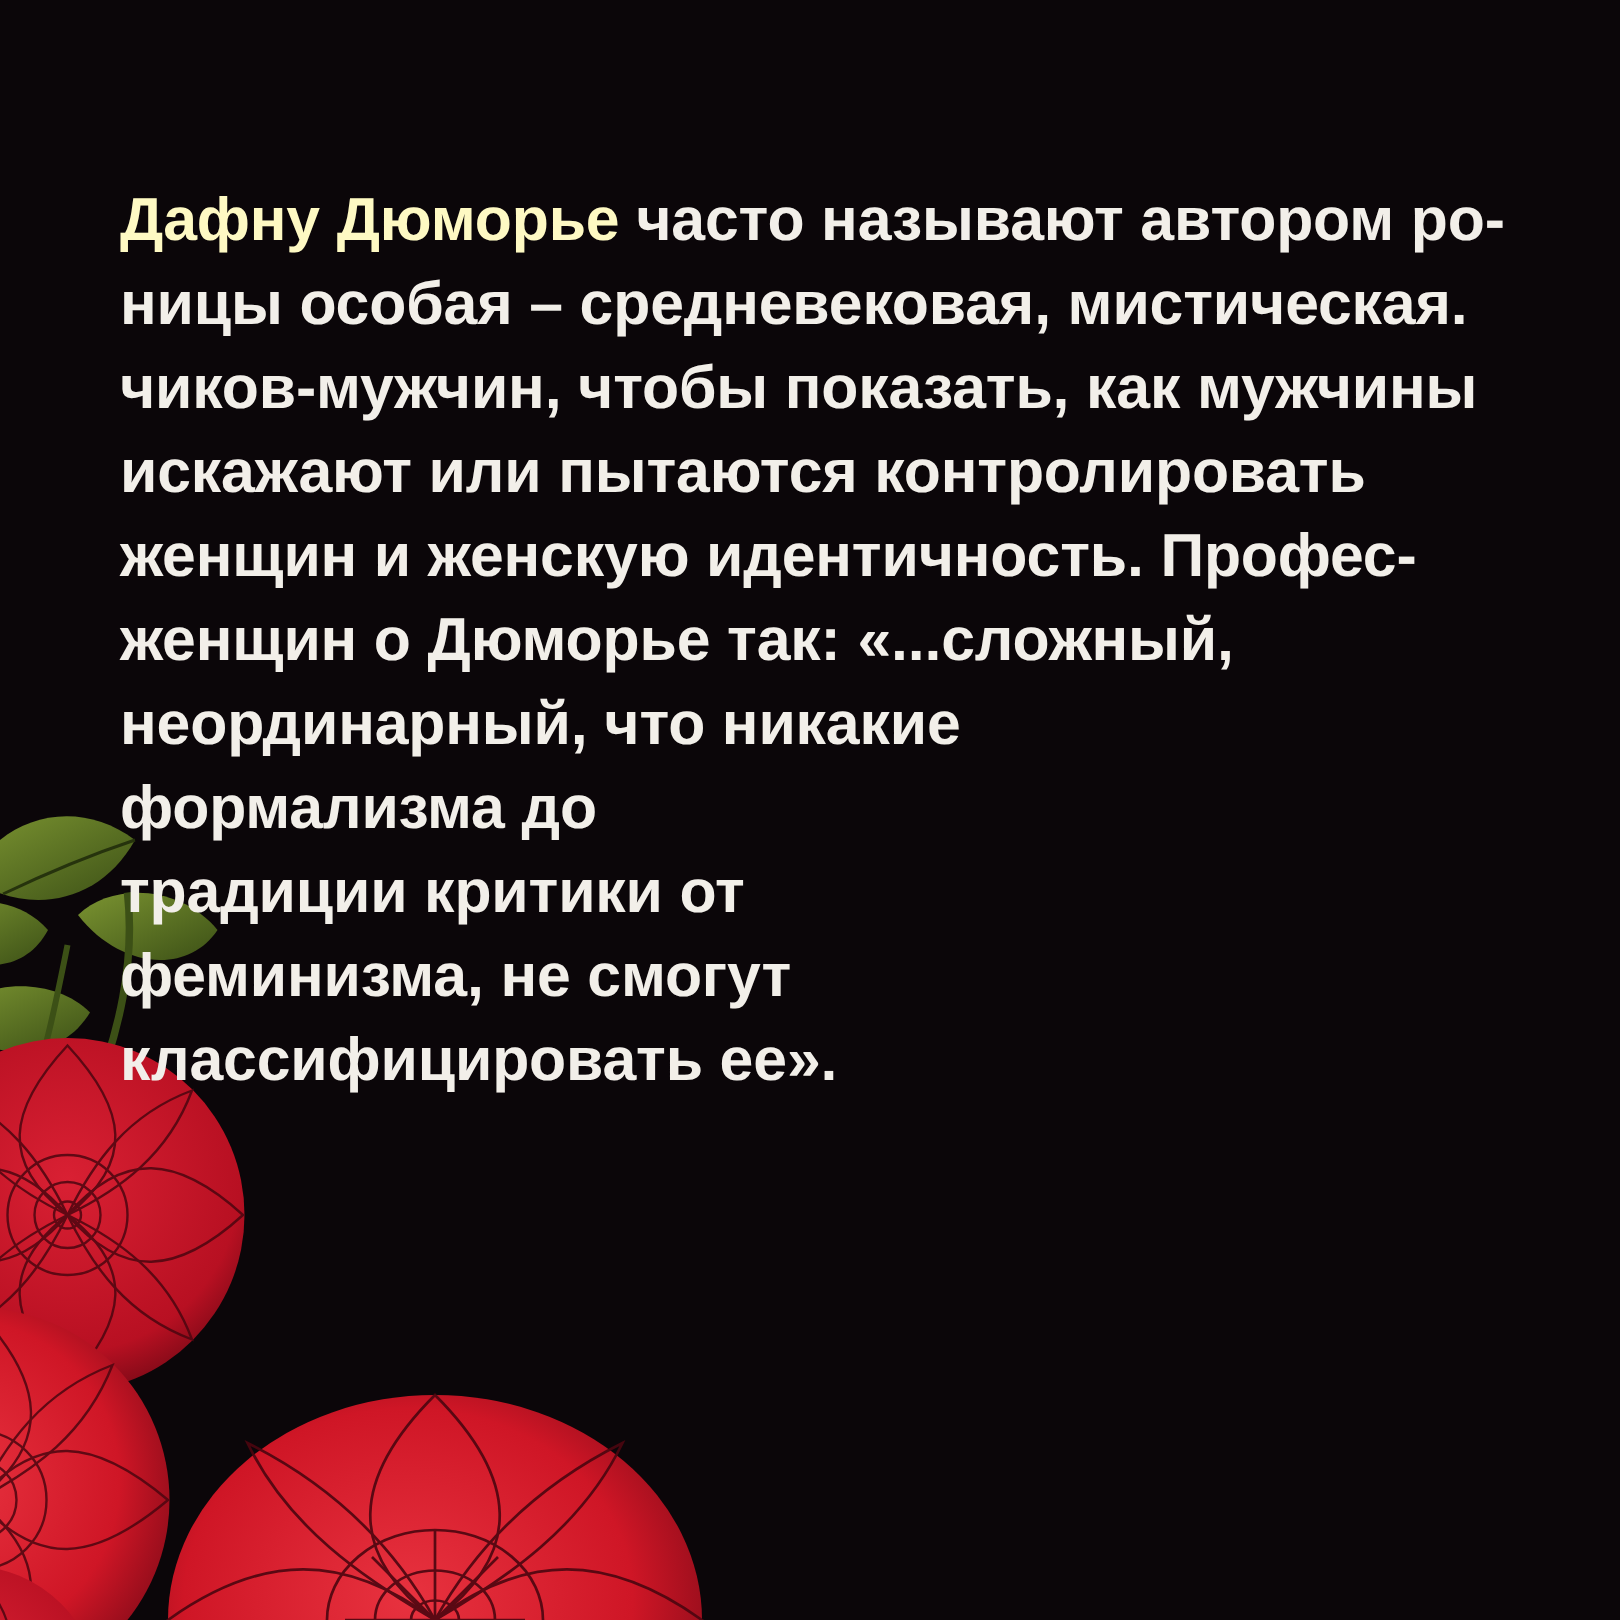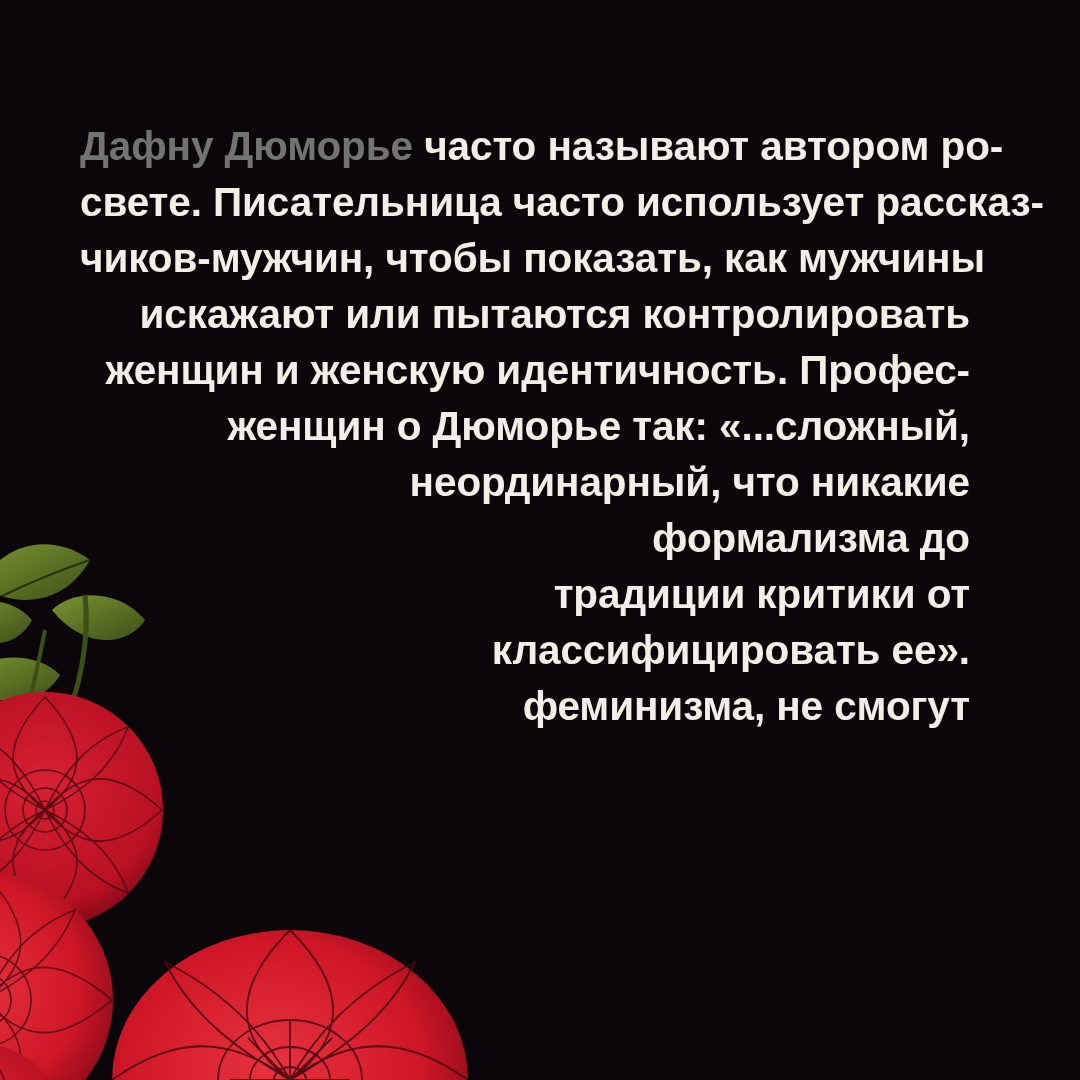--- a/index.html
+++ b/index.html
@@ -38,25 +38,25 @@
     font-weight: 700;
     letter-spacing: -0.1px;
     text-align: center;
   }
   .line {
     white-space: pre;
     display: block;
   }
   
   .a-left   { text-align: left; }
-  .a-center { text-align: right; }
-  .a-right  { text-align: right; }
+  .a-center { text-align: left; }
+  .a-right  { text-align: left; }
 
   .highlight {
-    color: #737373;
+    color: #fef9c3;
   }
 </style>
 </head>
 <body>
 
 <div id="card">
 
   <svg id="floral" viewBox="0 0 620 620" xmlns="http://www.w3.org/2000/svg" aria-hidden="true">
     <defs>
       <radialGradient id="petalGrad" cx="45%" cy="45%" r="60%">
@@ -143,25 +143,25 @@
         <circle cx="70" cy="70" r="28"></circle>
         <path d="M70 -16 C 36 20, 34 44, 70 70 C 106 44, 104 20, 70 -16 Z"></path>
         <path d="M-16 70 C 20 38, 44 36, 70 70 C 44 104, 20 102, -16 70 Z"></path>
         <path d="M156 70 C 120 38, 96 36, 70 70 C 96 104, 120 102, 156 70 Z"></path>
       </g>
     </g>
   </svg>
 
   <div id="text-block">
     <span class="line a-left"><span class="highlight">Дафну Дюморье</span><span> часто называют автором ро-</span></span>
-    <span class="line a-left">свете. Писательница часто использует рассказ-</span>
+    <span class="line a-left">ницы особая – средневековая, мистическая.</span>
     <span class="line a-left">чиков-мужчин, чтобы показать, как мужчины</span>
     <span class="line a-center">искажают или пытаются контролировать</span>
     <span class="line a-right">женщин и женскую идентичность. Профес-</span>
     <span class="line a-center">женщин о Дюморье так: «...сложный,</span>
     <span class="line a-center">неординарный, что никакие</span>
     <span class="line a-center">формализма до</span>
     <span class="line a-center">традиции критики от</span>
+    <span class="line a-center">феминизма, не смогут</span>
     <span class="line a-right">классифицировать ее».</span>
-    <span class="line a-center">феминизма, не смогут</span>
   </div>
 
 </div>
 
 </body></html>

